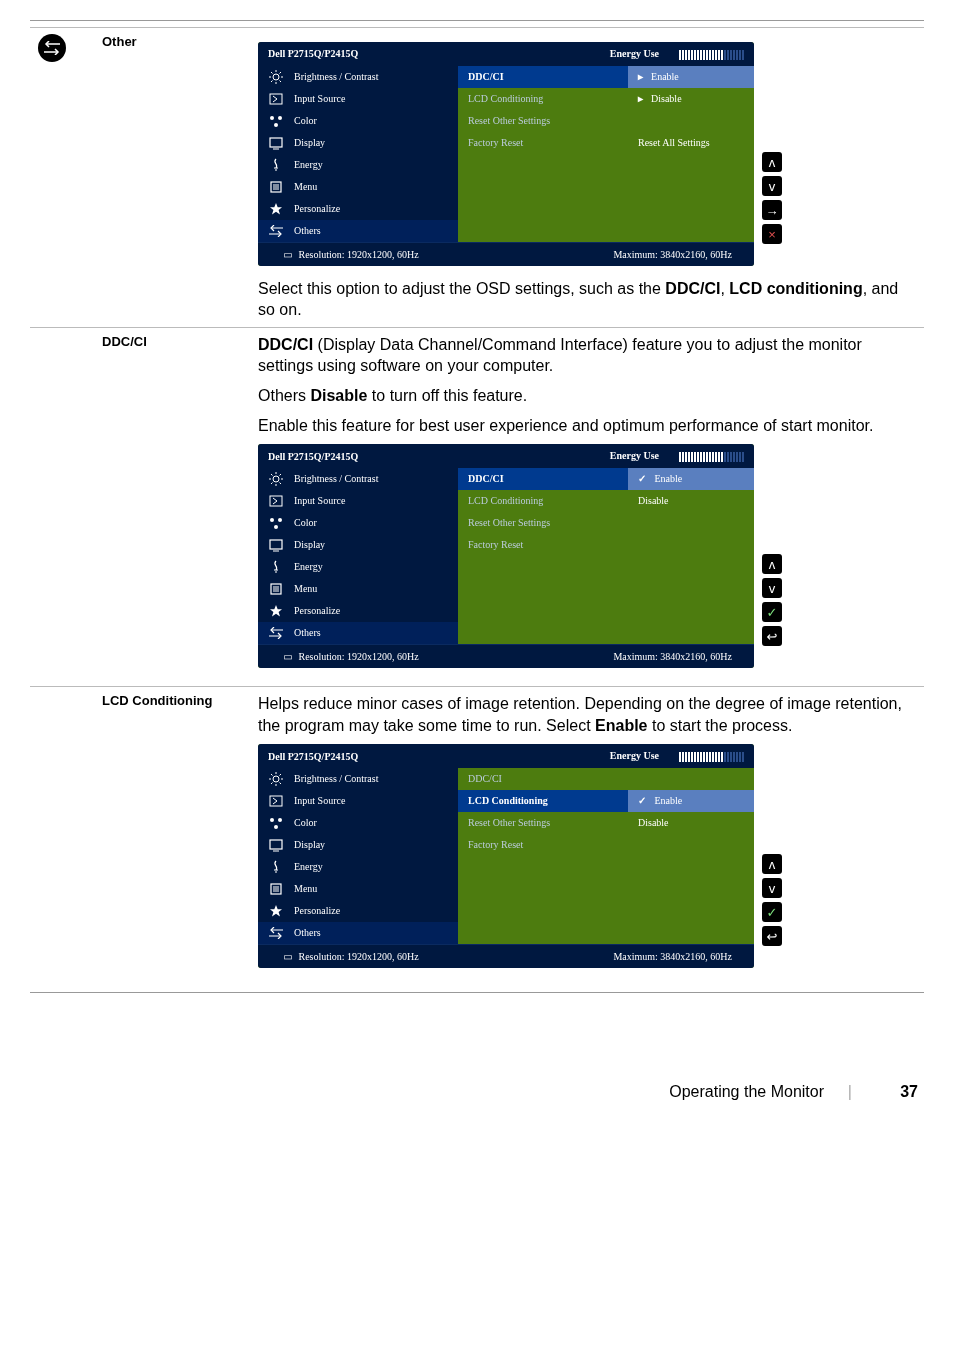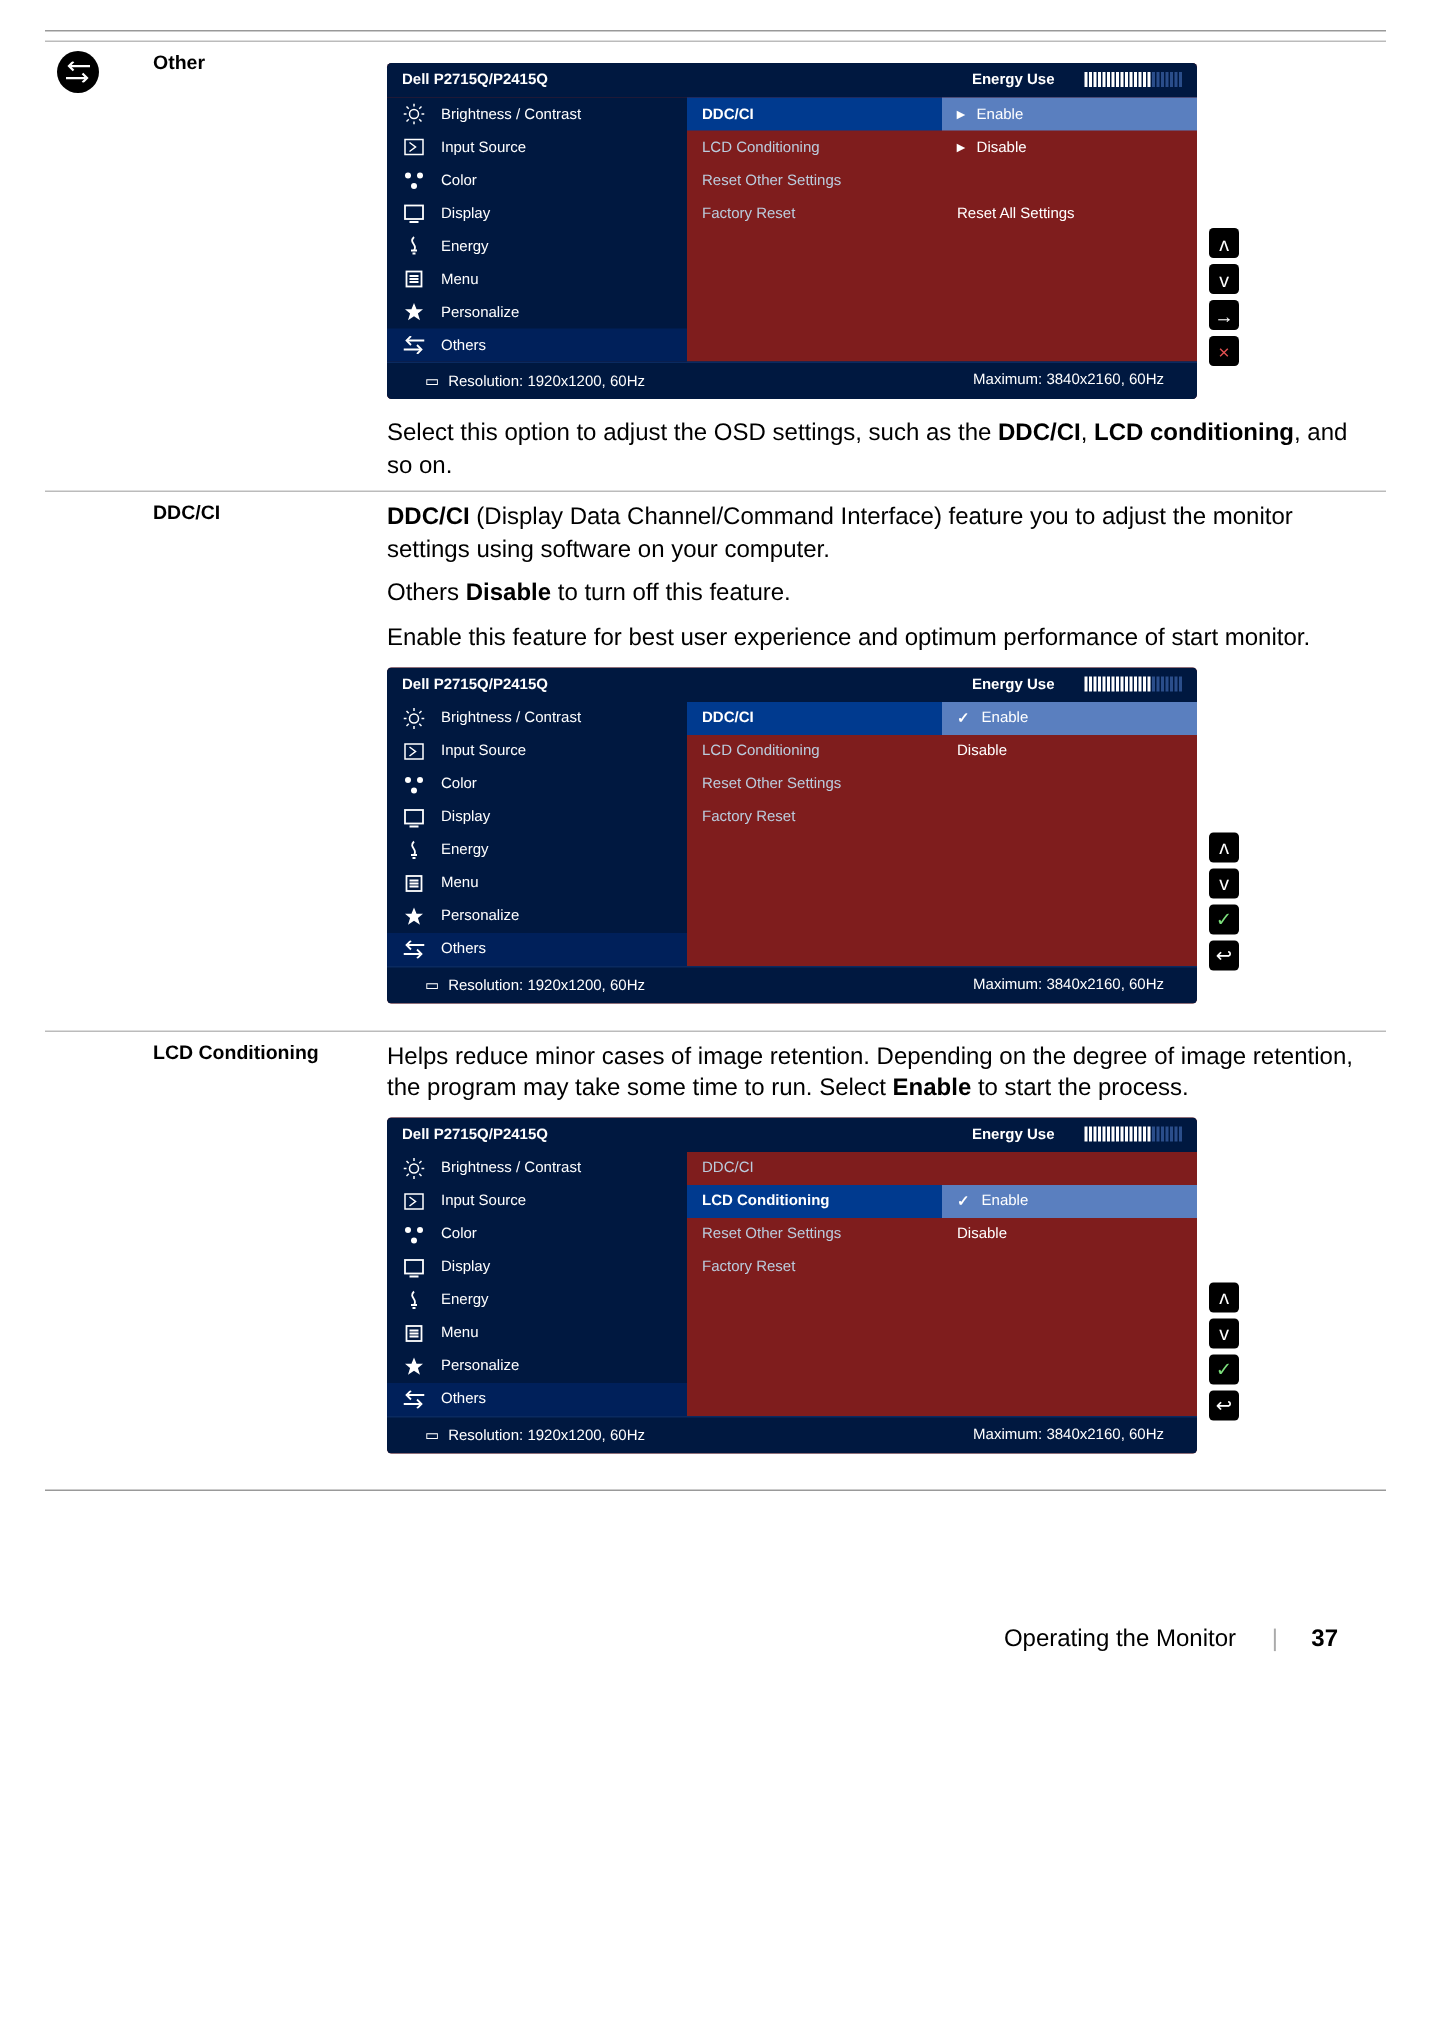--- a/index.html
+++ b/index.html
@@ -8,21 +8,21 @@
   td{vertical-align:top;padding:6px 8px;border-top:1px solid #bbb}
   td.c-icon{width:48px}
   td.c-menu{width:140px}
   .hdr td{border-top:none;font-weight:bold;font-size:17px;padding-bottom:8px}
   .menu-name{font-weight:bold;font-size:13px}
   .desc{font-size:16px;line-height:1.35}
   .desc b,.desc strong{font-weight:bold}
   .icon-badge{display:inline-flex;align-items:center;justify-content:center;width:28px;height:28px;background:#000;border-radius:50%;color:#fff}
   
   .osd-wrap{margin:8px 0 12px 0}
-  .osd{display:inline-block;vertical-align:top;width:540px;background:#7f1d1d;color:#fff;font-family:Liberation Sans, sans-serif;font-size:10px;border-radius:3px;overflow:hidden}
+  .osd{display:inline-block;vertical-align:top;width:496px;background:#4d7c0f;color:#fff;font-family:Liberation Serif, serif;font-size:10px;border-radius:3px;overflow:hidden}
   .osd-top{display:flex;justify-content:space-between;align-items:center;padding:6px 10px;background:#001840}
   .eng-label{font-weight:bold;margin-right:20px}
   .eng-bars{display:inline-flex;gap:1px;vertical-align:middle}
   .eng-bars i{display:inline-block;width:2px;height:10px;background:#fff}
   .eng-bars i.dim{background:#2a4d8a}
   .osd-body{display:flex}
   .osd-left{width:200px;background:#001840}
   .osd-left .row{display:flex;align-items:center;height:22px;padding:0 10px;gap:10px}
   .osd-left .row.sel{background:#00205a}
   .ic{width:16px;height:16px;display:inline-flex;align-items:center;justify-content:center;color:#fff}
@@ -36,21 +36,21 @@
   .mark{color:#fff;font-weight:bold}
   .osd-bot{display:flex;justify-content:space-between;padding:6px 22px;background:#001840;color:#fff;border-top:1px solid #0a2a60}
   .osd-bot .mon{display:inline-block;width:16px;text-align:center}
   .osd-btns{display:inline-flex;flex-direction:column;gap:4px;margin-left:8px;vertical-align:top;margin-top:110px}
   .obtn{width:20px;height:20px;display:flex;align-items:center;justify-content:center;background:#000;color:#fff;font-size:13px;border-radius:3px}
   .obtn.red{color:#e05050}
   .obtn.grn{color:#7de07d}
   .footer{position:relative;margin-top:90px;font-size:16px}
   .footer .ft-title{position:absolute;right:100px}
   .footer .ft-bar{position:absolute;right:72px;color:#aaa}
-  .footer .ft-page{position:absolute;right:32px;font-weight:bold;color:#000}
+  .footer .ft-page{position:absolute;right:6px;font-weight:bold;color:#000}
   svg{display:block}
 </style>
 </head>
 <body>
 
 <hr class="sep">
 <table class="tbl">
 <tbody>
 
 <tr>

